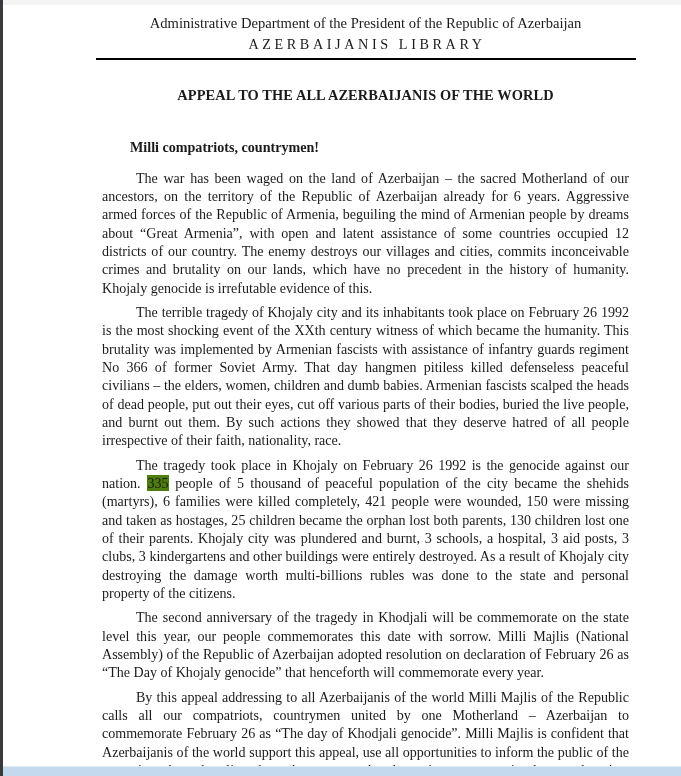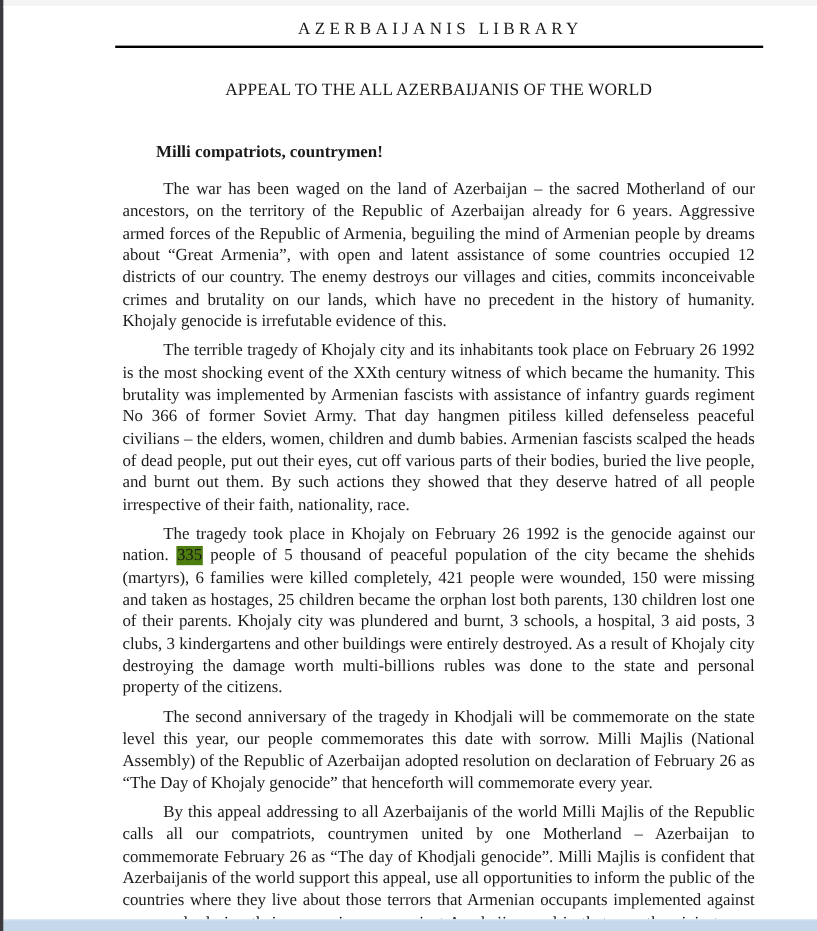--- a/index.html
+++ b/index.html
@@ -73,21 +73,21 @@
     margin: 4px 0 0 0;
     height: 0;
     border: 0;
     border-top: 2px solid #000000;
     width: 540px;
   }
 
   
   .doc-title {
     text-align: center;
-    font-weight: normal;
+    font-weight: bold;
     font-size: 14.4px;
     margin: 27px 0 0 0;
     letter-spacing: 0.1px;
     white-space: nowrap;
   }
 
   
   .salutation {
     font-weight: bold;
     font-size: 14.1px;
@@ -114,20 +114,21 @@
 </head>
 <body>
 
 <div id="viewer">
 
   <div id="top-edge"></div>
 
   <div id="page">
 
     <div class="letterhead">
+      <div class="lh-line1">Administrative Department of the President of the Republic of Azerbaijan</div>
       <div class="lh-line2">AZERBAIJANIS LIBRARY</div>
     </div>
 
     <hr class="rule">
 
     <h1 class="doc-title">APPEAL TO THE ALL AZERBAIJANIS OF THE WORLD</h1>
 
     <div class="salutation">Milli compatriots, countrymen!</div>
 
     <p class="body-par first">The war has been waged on the land of Azerbaijan – the sacred Motherland of our ancestors, on the territory of the Republic of Azerbaijan already for 6 years. Aggressive armed forces of the Republic of Armenia, beguiling the mind of Armenian people by dreams about “Great Armenia”, with open and latent assistance of some countries occupied 12 districts of our country. The enemy destroys our villages and cities, commits inconceivable crimes and brutality on our lands, which have no precedent in the history of humanity. Khojaly genocide is irrefutable evidence of this.</p>

